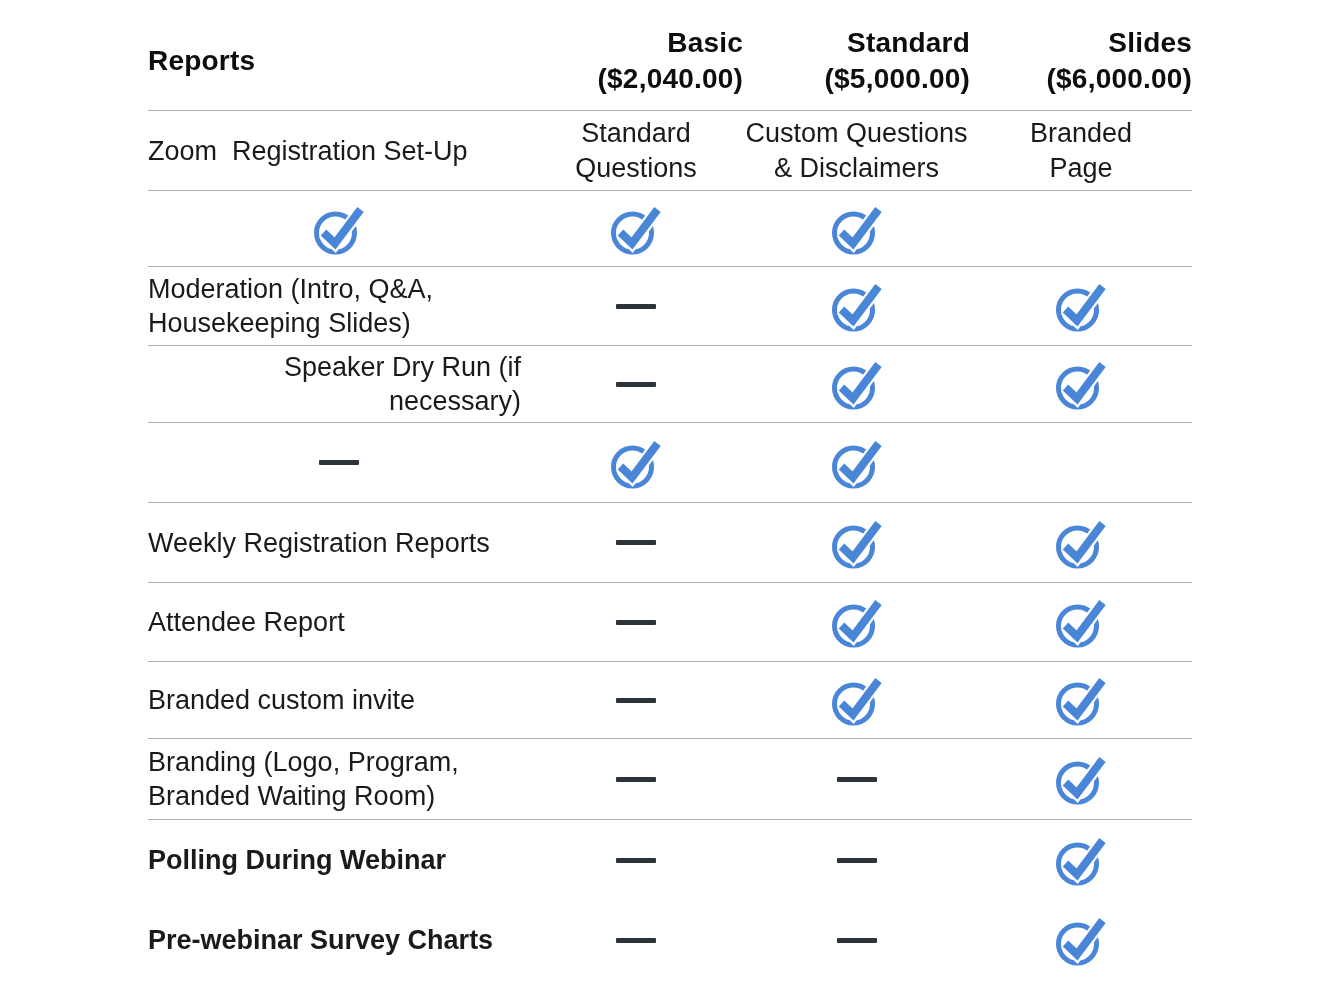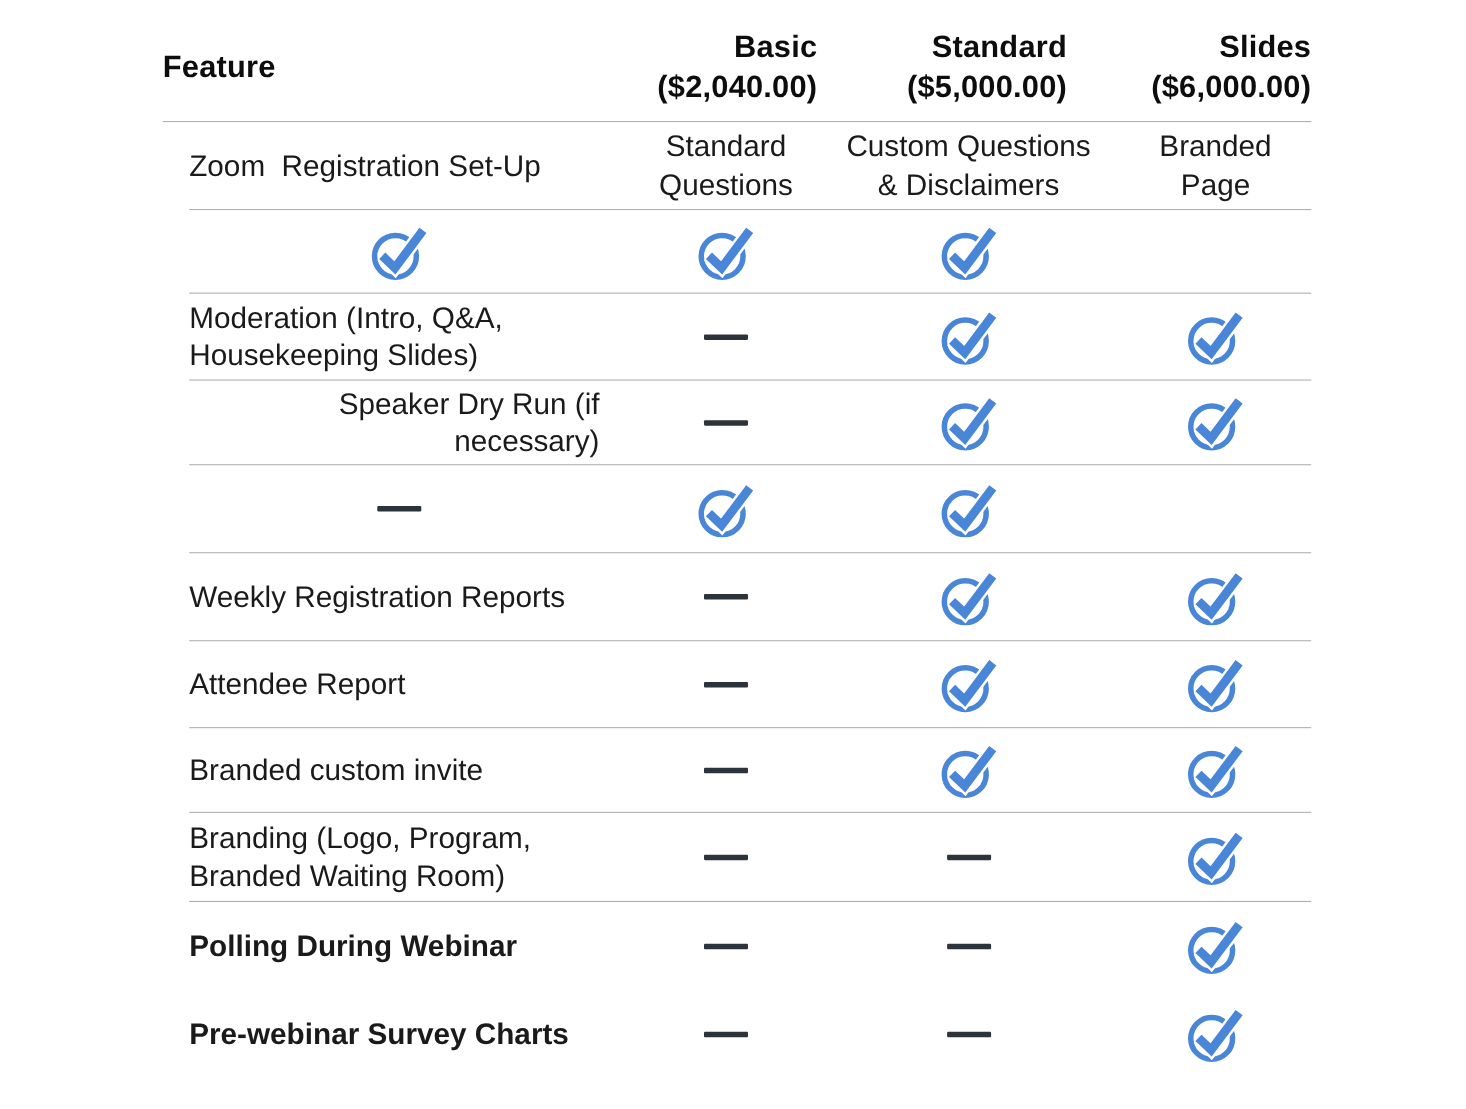--- a/index.html
+++ b/index.html
@@ -35,21 +35,20 @@
     font-size:28px;font-weight:bold;color:#0d0d0d;
     letter-spacing:.2px;
   }
   .plan-h{
     text-align:right;font-size:28px;font-weight:bold;color:#0d0d0d;
     line-height:36px;letter-spacing:.2px;
   }
   .plan-h span{display:block;}
   .row{
     border-bottom:1px solid var(--divider);
-    margin-left:24px;
   }
   .row.no-divider{border-bottom:none;font-weight:bold;}
   .feature-cell{
     font-size:27px;color:var(--text);line-height:34px;
     white-space:pre-wrap;
     padding-right:8px;
   }
   .plan-cell{
     display:flex;justify-content:center;align-items:center;
     height:100%;
@@ -61,21 +60,21 @@
   .dash{
     width:40px;height:5px;background:var(--dash);border-radius:1px;
   }
   .check-wrap{display:block;width:54px;height:56px;}
 </style>
 </head>
 <body>
 
 <div class="pricing-table" role="table">
   <div class="hdr" role="row">
-    <div class="feature-h">Feature</div>
+    <div class="feature-h">Reports</div>
     <div class="plan-h">
       <span>Basic</span>
       <span>($2,040.00)</span>
     </div>
     <div class="plan-h">
       <span>Standard</span>
       <span>($5,000.00)</span>
     </div>
     <div class="plan-h">
       <span>Slides</span>

